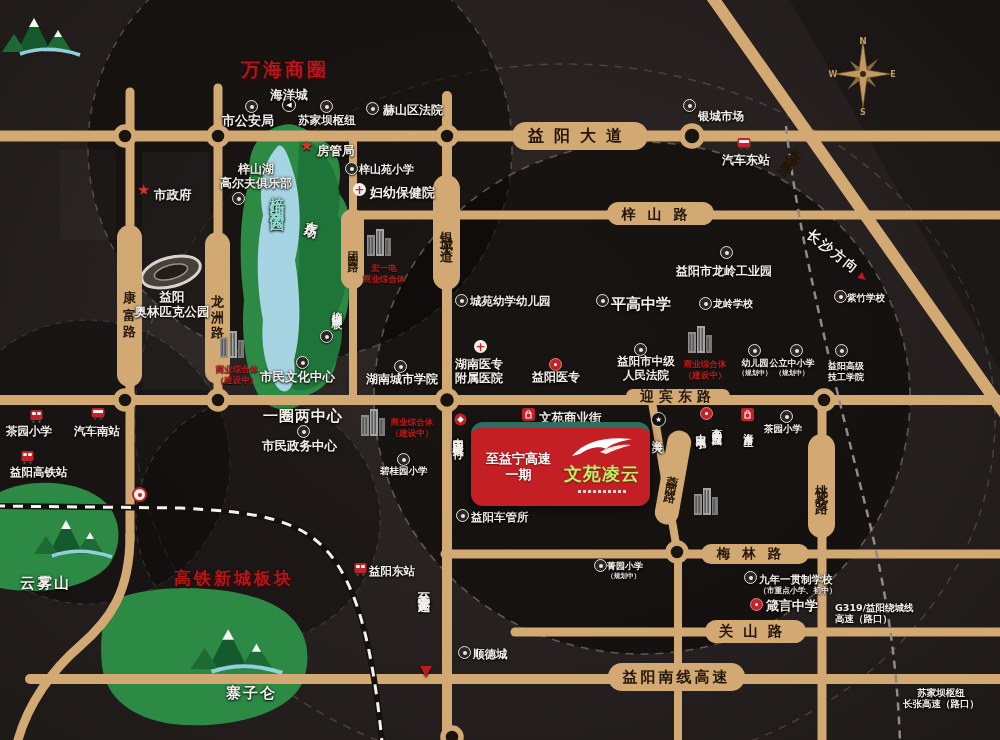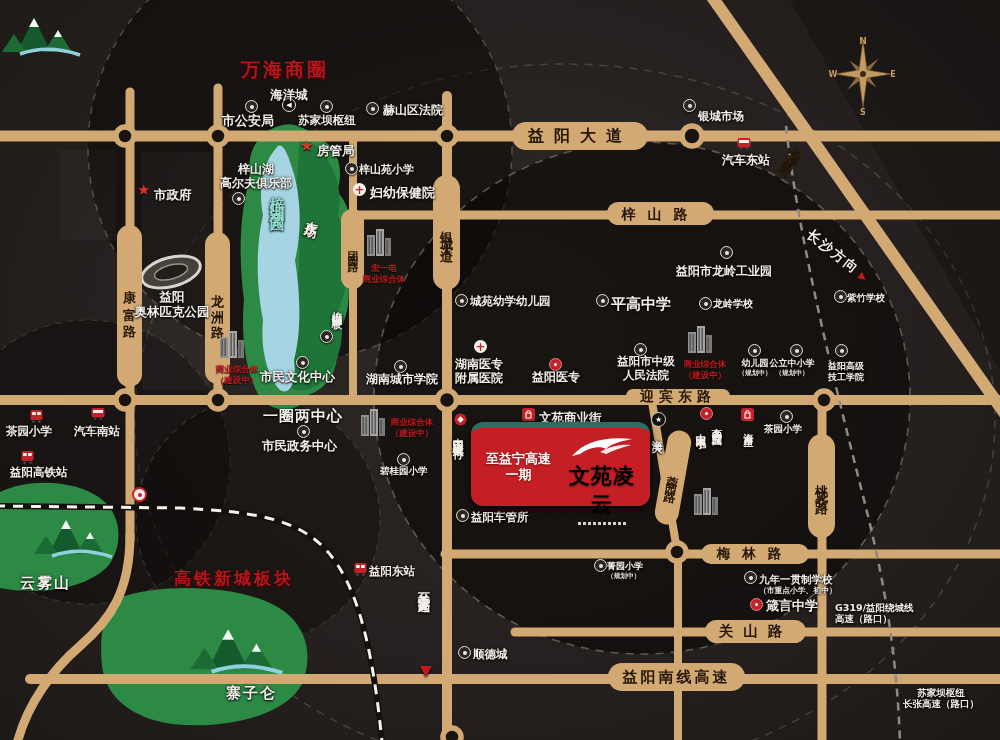--- a/index.html
+++ b/index.html
@@ -47,21 +47,21 @@
             border-right:6px solid transparent;border-top:11px solid #c2191e;
             filter:drop-shadow(0 1px 1px #000);}
   .arr-se{color:#c2191e;font-size:10px;margin-left:4px;text-shadow:none;}
 
   .project{position:absolute;left:471px;top:422px;width:179px;height:78px;background:#c41f24;
            border-radius:12px;border-top:6px solid #2c6e60;box-shadow:0 3px 10px rgba(0,0,0,.65);
            display:flex;align-items:center;}
   .phase{margin-left:15px;text-align:center;color:#fff;font-weight:800;font-size:13px;
          line-height:16px;text-shadow:0 1px 2px rgba(0,0,0,.45);}
   .brand{position:absolute;left:91px;top:8px;width:80px;text-align:center;}
-  .bname{color:#000000;font-weight:800;font-size:21px;letter-spacing:1px;margin-top:0px;
+  .bname{color:#bef264;font-weight:800;font-size:18px;letter-spacing:1px;margin-top:0px;
          text-shadow:0 1px 2px rgba(0,0,0,.45);}
   .tagline{margin:4px auto 0;width:48px;height:3px;
            background:repeating-linear-gradient(90deg,rgba(255,255,255,.8) 0 3px,transparent 3px 5px);}
   #compass{position:absolute;left:828px;top:34px;}
   #compass text{font-family:"DejaVu Sans",sans-serif;font-weight:bold;}
 </style>
 </head>
 <body>
 
 <div id="map">

